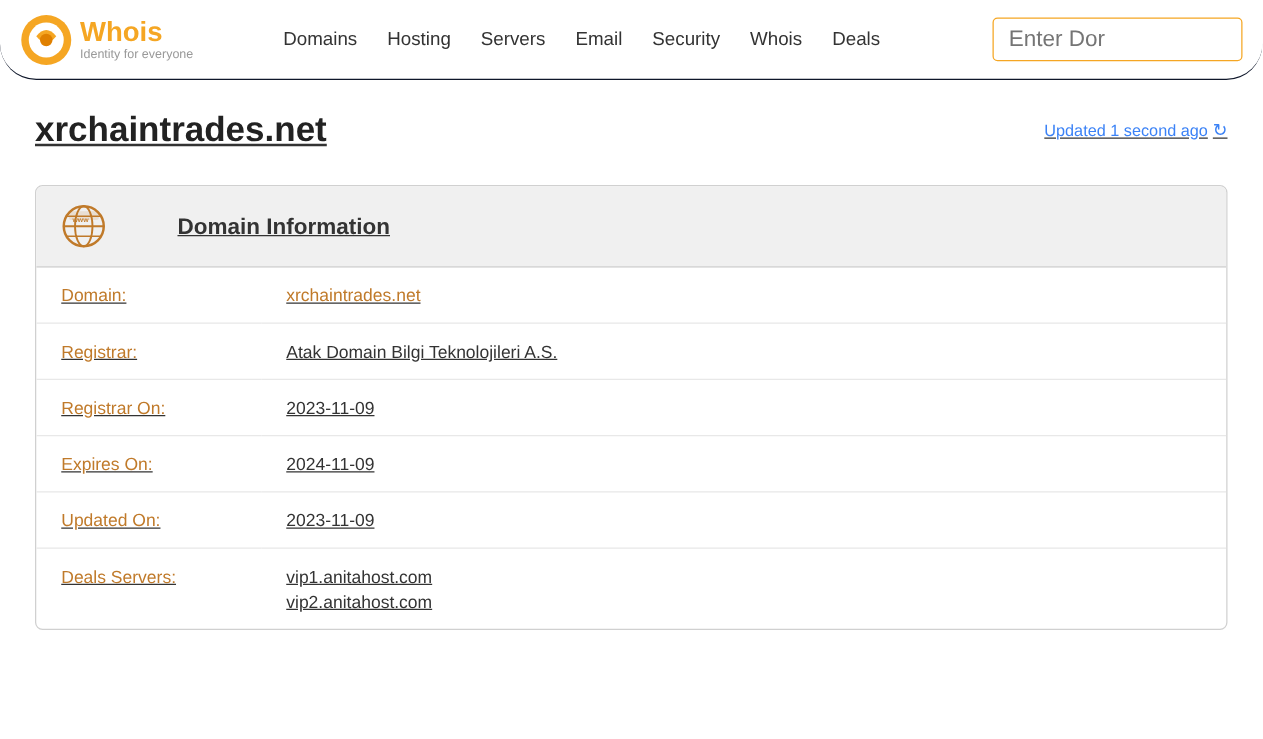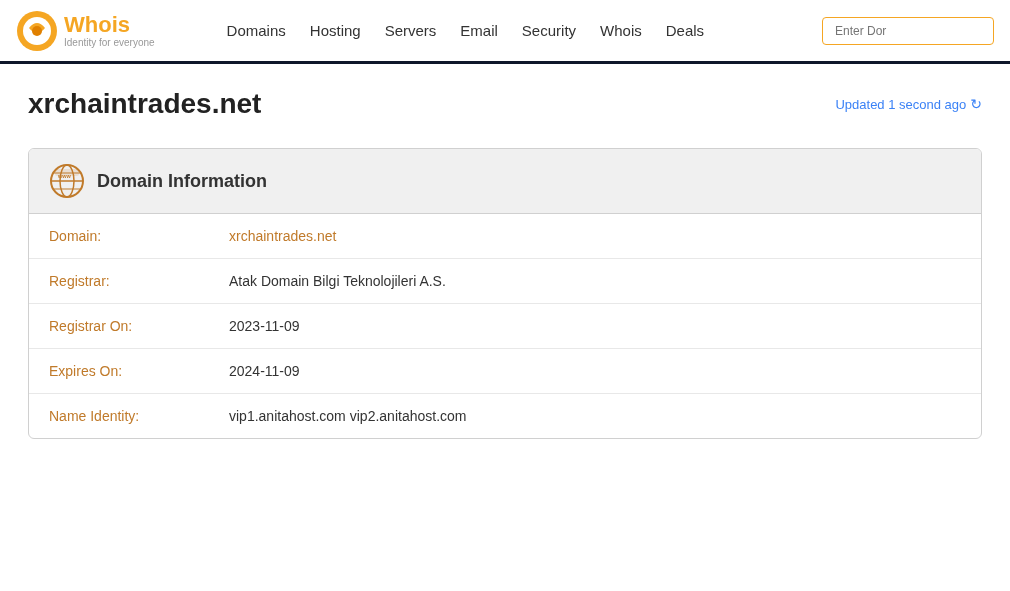--- a/index.html
+++ b/index.html
@@ -4,22 +4,23 @@
   <style>
     * { margin: 0; padding: 0; box-sizing: border-box; }
     body { font-family: Arial, sans-serif; font-size: 14px; background: #fff; color: #333; width: 1010px; }
 
     
     .navbar {
       display: flex;
       align-items: center;
       padding: 0 16px;
       height: 64px;
-      border-bottom: 3px solid #0f172a;
+      border-bottom: 1px solid #0f172a;
       background: #fff;
+      border-radius: 29px;
     }
     .logo-area {
       display: flex;
       align-items: center;
       margin-right: 32px;
       text-decoration: none;
     }
     .logo-icon {
       width: 42px;
       height: 42px;
@@ -50,29 +51,30 @@
       text-decoration: none;
       color: #333;
       font-size: 15px;
       font-weight: 500;
       cursor: pointer;
     }
     .search-input {
       border: 1px solid #f5a623;
       border-radius: 4px;
       padding: 6px 12px;
-      font-size: 12px;
-      width: 172px;
+      font-size: 18px;
+      width: 200px;
       outline: none;
       color: #999;
     }
 
     
     .main {
       padding: 24px 28px;
+      text-decoration: underline;
     }
     .domain-title {
       font-size: 28px;
       font-weight: bold;
       color: #222;
       margin-bottom: 4px;
     }
     .updated-row {
       display: flex;
       justify-content: flex-end;
@@ -103,20 +105,21 @@
       padding: 14px 20px;
       display: flex;
       align-items: center;
       gap: 12px;
       border-bottom: 1px solid #d0d0d0;
     }
     .card-header-title {
       font-size: 18px;
       font-weight: bold;
       color: #333;
+      margin-left: 45px;
     }
 
     
     .www-icon {
       width: 36px;
       height: 36px;
     }
 
     .info-table {
       width: 100%;
@@ -140,21 +143,21 @@
     }
     .info-table td:last-child {
       color: #333;
     }
     .domain-link {
       color: #c07a2a;
       text-decoration: none;
     }
     .name-servers-cell {
       display: flex;
-      flex-direction: row;
+      flex-direction: column;
       gap: 4px;
     }
   </style>
 </head>
 <body>
 
 <nav class="navbar">
   <a class="logo-area" href="#">
 
     <svg class="logo-icon" viewBox="0 0 42 42" xmlns="http://www.w3.org/2000/svg">
@@ -221,21 +224,25 @@
         </tr>
         <tr>
           <td>Registrar On:</td>
           <td>2023-11-09</td>
         </tr>
         <tr>
           <td>Expires On:</td>
           <td>2024-11-09</td>
         </tr>
         <tr>
-          <td>Name Identity:</td>
+          <td>Updated On:</td>
+          <td>2023-11-09</td>
+        </tr>
+        <tr>
+          <td>Deals Servers:</td>
           <td>
             <div class="name-servers-cell">
               <span>vip1.anitahost.com</span>
               <span>vip2.anitahost.com</span>
             </div>
           </td>
         </tr>
       </tbody>
     </table>
   </div>

